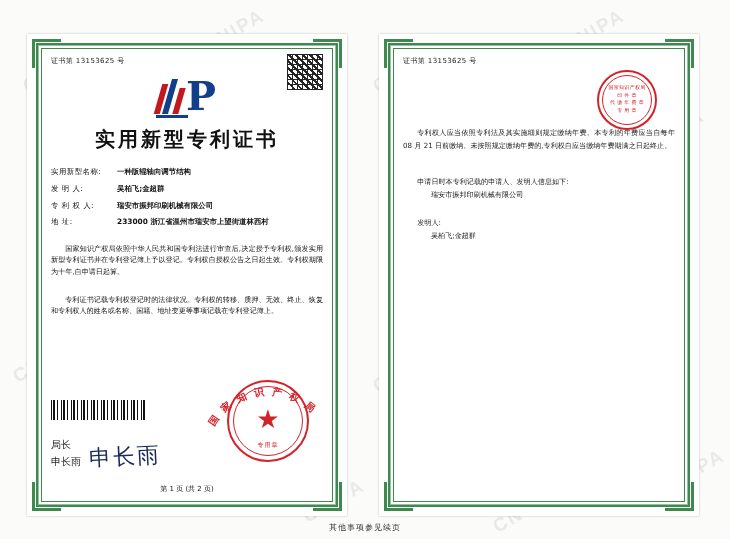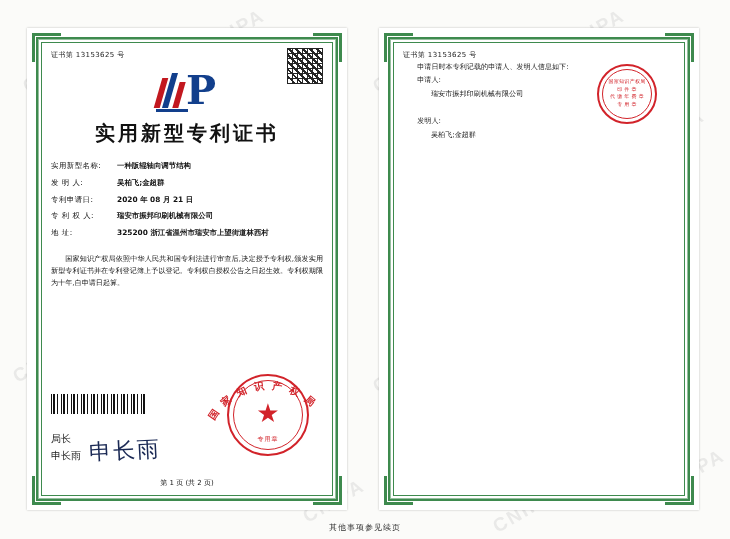--- a/index.html
+++ b/index.html
@@ -29,21 +29,21 @@
     letter-spacing: 2px;
     font-weight: bold;
     transform: rotate(-30deg);
     font-family: "Liberation Sans", sans-serif;
     pointer-events: none;
     white-space: nowrap;
   }
   
   .sheet {
     position: absolute;
-    top: 28px;
+    top: 34px;
     width: 320px;
     height: 482px;
     background: #ffffff;
     box-shadow: 0 0 2px rgba(0,0,0,0.25);
   }
   #page1 { left: 27px; }
   #page2 { left: 379px; }
 
   
   .frame-outer {
@@ -235,21 +235,21 @@
     font-size: 7px;
     color: #111;
   }
   .p2-para {
     margin-top: 16px;
     font-size: 7.1px;
     line-height: 1.9;
     text-indent: 14.2px;
     text-align: justify;
   }
-  .p2-block { font-size: 7.1px; line-height: 1.9; }
+  .p2-block { margin-top: 22px; font-size: 7.1px; line-height: 1.9; }
   .p2-block .ind1 { text-indent: 14.2px; }
   .p2-block .ind2 { text-indent: 28px; }
   .bottom-note {
     position: absolute;
     left: 0; right: 0; bottom: 6px;
     text-align: center;
     font-size: 8px;
     color: #333;
     letter-spacing: 1px;
   }
@@ -303,35 +303,32 @@
       <div class="fields">
         <div class="field">
           <span class="lbl">实用新型名称:</span>
           <span class="val">一种版辊轴向调节结构</span>
         </div>
         <div class="field">
           <span class="lbl">发 明 人:</span>
           <span class="val">吴柏飞;金超群</span>
         </div>
         <div class="field">
-          <span class="lbl">专利申请日:</span>
-          <span class="val">2020 年 08 月 21 日</span>
-        </div>
-        <div class="field">
           <span class="lbl">专 利 权 人:</span>
           <span class="val">瑞安市振邦印刷机械有限公司</span>
         </div>
         <div class="field">
           <span class="lbl">地 址:</span>
-          <span class="val">325200 浙江省温州市瑞安市上望街道林西村</span>
+          <span class="val">233000 浙江省温州市瑞安市上望街道林西村</span>
         </div>
 
       </div>
 
       <div class="para">国家知识产权局依照中华人民共和国专利法进行审查后,决定授予专利权,颁发实用新型专利证书并在专利登记簿上予以登记。专利权自授权公告之日起生效。专利权期限为十年,自申请日起算。</div>
+      <div class="para">专利证书记载专利权登记时的法律状况。专利权的转移、质押、无效、终止、恢复和专利权人的姓名或名称、国籍、地址变更等事项记载在专利登记簿上。</div>
 
       <div class="barcode"></div>
 
       <div class="sig-block">
         <div>局长</div>
         <div>申长雨</div>
       </div>
       <div class="sig-hand">申长雨</div>
 
       <div class="seal seal-big">
@@ -368,24 +365,24 @@
       <div class="seal seal-small">
         <div class="ring"></div>
         <div class="lines">
           <div>国家知识产权局</div>
           <div>印 件 章</div>
           <div>代 缴 年 费 章</div>
           <div>专 用 章</div>
         </div>
       </div>
 
+      <div class="p2-para" style="margin-top:60px;">专利权人应当依照专利法及其实施细则规定缴纳年费。本专利的年费应当自每年 08 月 21 日前缴纳。未按照规定缴纳年费的,专利权自应当缴纳年费期满之日起终止。</div>
 
       <div class="p2-block">
         <div class="ind1">申请日时本专利记载的申请人、发明人信息如下:</div>
-        <div class="ind1">申请人:</div>
         <div class="ind2">瑞安市振邦印刷机械有限公司</div>
         <div class="ind1" style="margin-top:14px;">发明人:</div>
         <div class="ind2">吴柏飞;金超群</div>
       </div>
 
     </div>
   </div>
 
   <div class="bottom-note">其他事项参见续页</div>
 </div>

